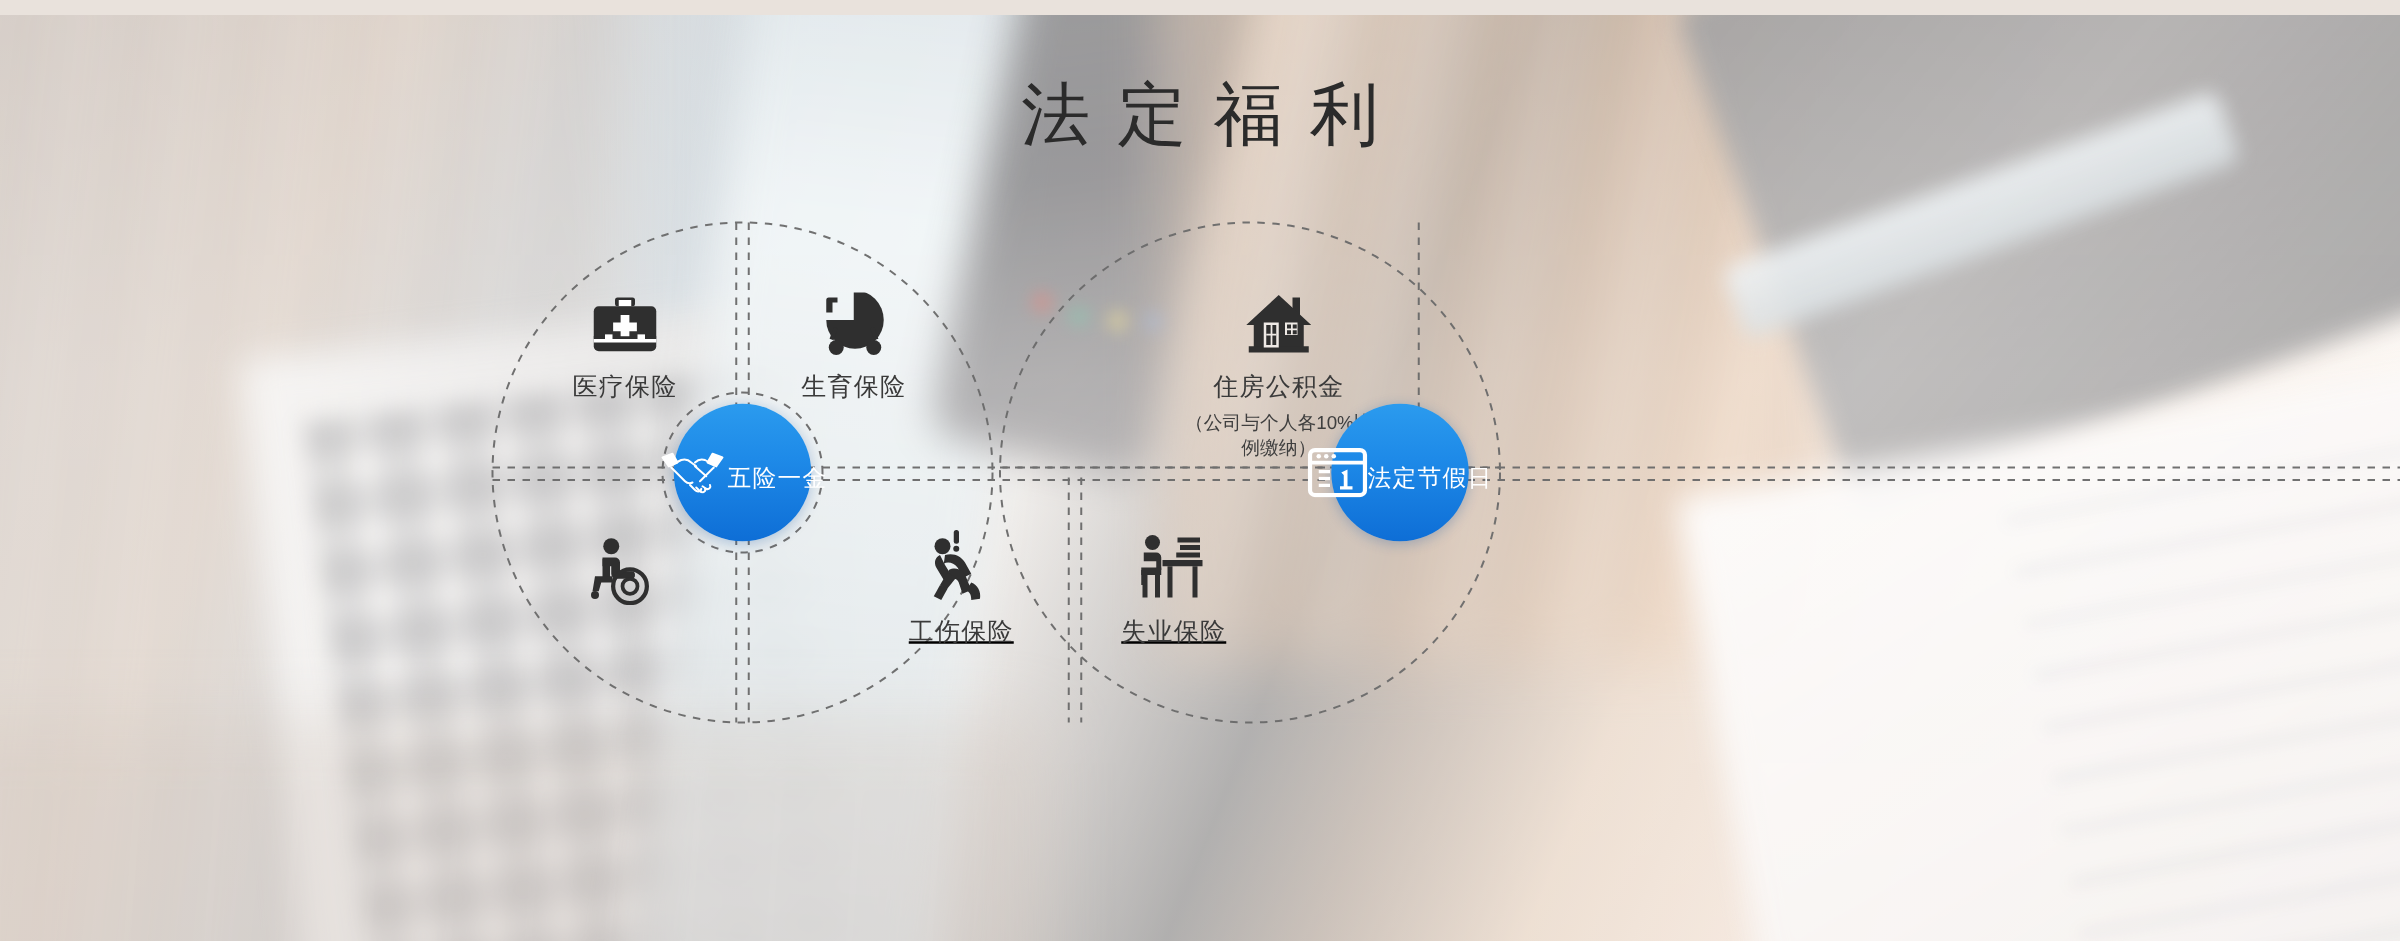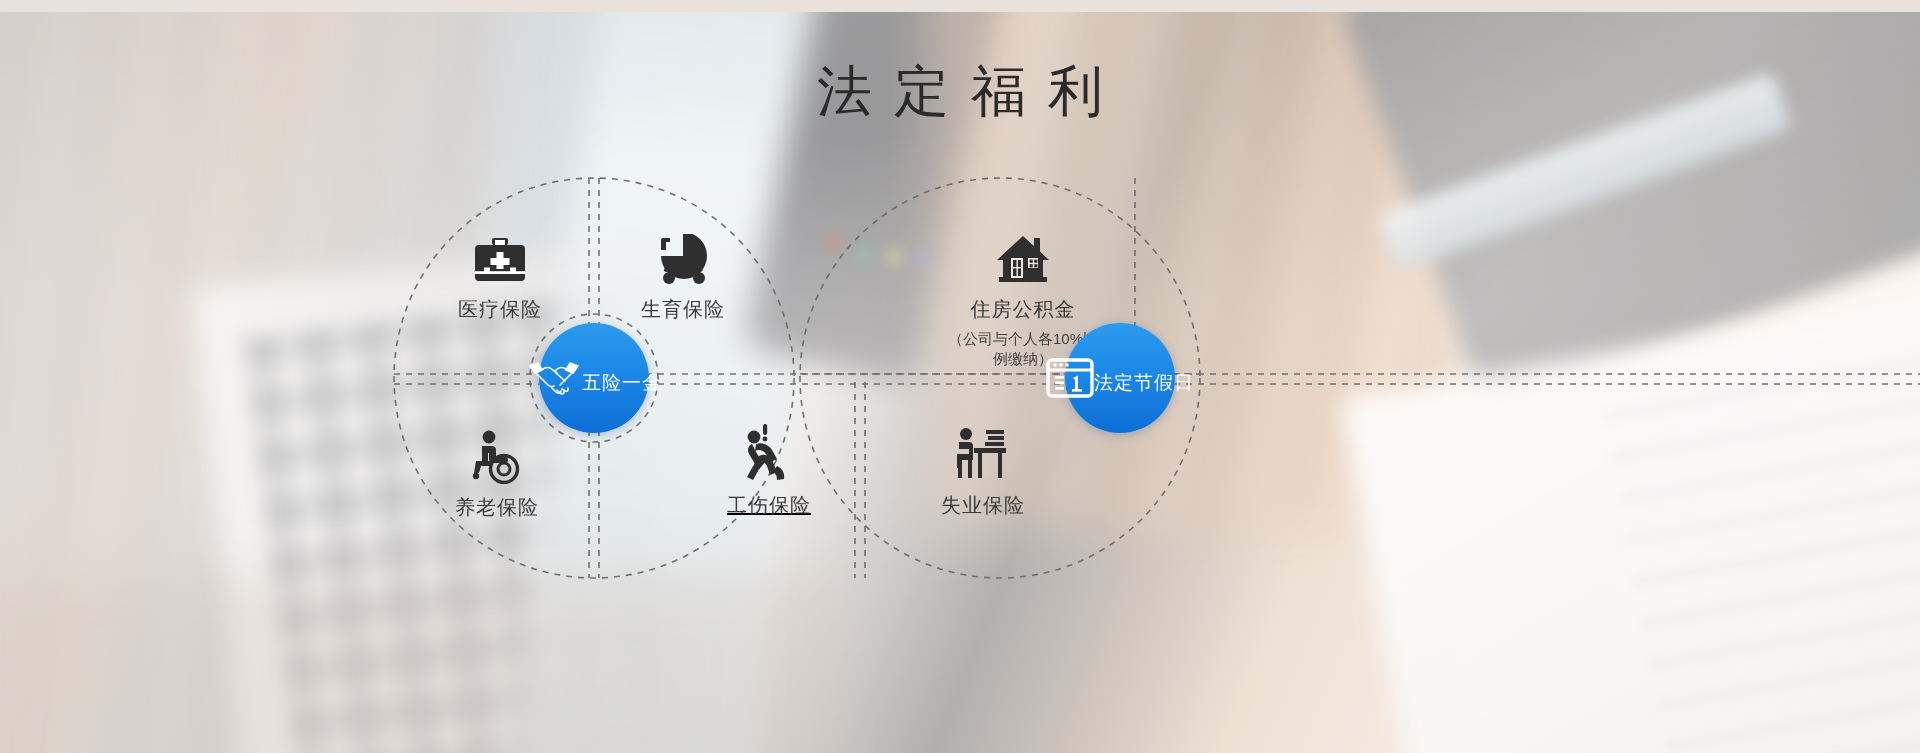--- a/index.html
+++ b/index.html
@@ -258,21 +258,20 @@
         <circle cx="18" cy="7" r="6.4"></circle>
         <path d="M11 16 h10 a4 4 0 0 1 4 4 v7 h9 a3 3 0 0 1 0 6 H22 a4 4 0 0 1 -4 -4 v-6 h-7 z"></path>
         <path d="M11 17 h6 v15 h-6 z"></path>
         <path d="M5 31 h14 v5 H10 l-2 7 H3 z"></path>
         <circle cx="5" cy="46" r="3.2"></circle>
         <circle cx="33" cy="39" r="13.5" fill="none" stroke="#2f2f2f" stroke-width="3.4"></circle>
         <circle cx="33" cy="39" r="6" fill="none" stroke="#2f2f2f" stroke-width="3"></circle>
       </g>
         </svg>
     </div>
-    <div class="label">养老保险</div>
   </div>
 
   <div class="node" id="node-injury" style="left:769px;top:408px;text-decoration:underline;">
     <div class="glyph">
       <svg width="52" height="58" viewBox="0 0 52 58">
           <g fill="#2f2f2f">
         <rect x="20" y="0" width="4.2" height="11" rx="2"></rect>
         <circle cx="22" cy="15" r="2.4"></circle>
         <circle cx="11" cy="13" r="6.4"></circle>
         <path d="M13 20 c7 -2 13 1 16 6 l5 9 -6 3 -5 -8 c-3 -4 -8 -5 -11 -3 z"></path>
@@ -280,21 +279,21 @@
         <path d="M16 32 c6 -3 12 0 14 6 l4 10 -7 3 -3 -9 c-1 -3 -4 -4 -7 -2 z"></path>
         <path d="M15 34 l-6 10 5 4 8 -10 z"></path>
         <path d="M34 42 c5 2 8 7 7 13 l-7 1 c0 -4 -1 -6 -4 -8 z"></path>
         <path d="M9 44 l-5 9 6 3 5 -9 z"></path>
       </g>
         </svg>
     </div>
     <div class="label">工伤保险</div>
   </div>
 
-  <div class="node" id="node-unemployment" style="left:983px;top:408px;">
+  <div class="node" id="node-unemployment" style="left:939px;top:408px;text-decoration:underline;">
     <div class="glyph">
       <svg width="58" height="56" viewBox="0 0 58 56">
           <g fill="#2f2f2f">
         <circle cx="12" cy="8" r="6"></circle>
         <path d="M5 16 h10 a4 4 0 0 1 4 4 v10 h-4 v-7 h-10 z"></path>
         <path d="M3 28 h16 v6 H3 z"></path>
         <path d="M4 34 h4 v18 h-4 z"></path>
         <path d="M3 30 h3 v12 H3 z"></path>
         <rect x="14" y="34" width="4" height="18"></rect>
         <rect x="32" y="4" width="18" height="4"></rect>

